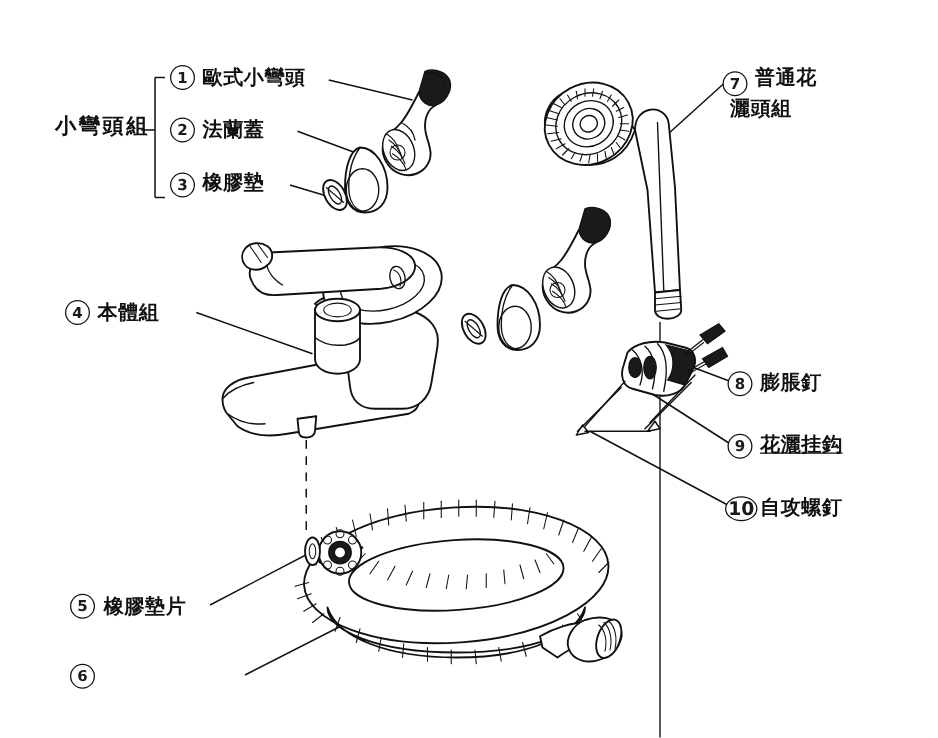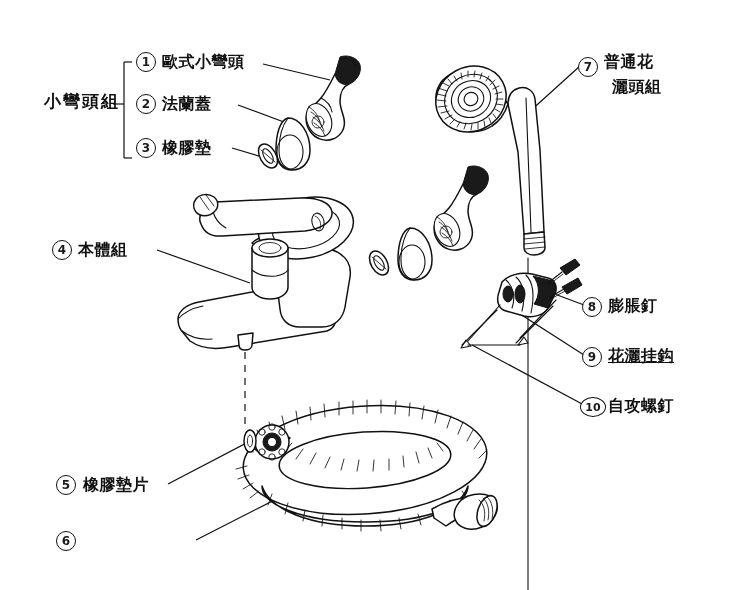--- a/index.html
+++ b/index.html
@@ -23,21 +23,21 @@
   .lbl-grp{font-size:17px;letter-spacing:2px;}
   .num{
     position:absolute;
     width:20px;height:20px;border-radius:50%;
     border:1.6px solid #111;
     font-size:12px;font-weight:700;
     display:flex;align-items:center;justify-content:center;
     background:#fff;box-sizing:border-box;
     font-family:"DejaVu Sans","Liberation Sans",sans-serif;
   }
-  .num.wide{width:26px;font-size:11px;}
+  .num.wide{width:26px;font-size:15px;}
 </style>
 </head>
 <body>
 
 <div id="stage">
 
   <svg viewBox="0 0 750 590" xmlns="http://www.w3.org/2000/svg">
     <defs>
       <style>
         .st{fill:none;stroke:#111;stroke-width:1.5;stroke-linecap:round;stroke-linejoin:round;}
@@ -369,33 +369,33 @@
 
   <div class="lbl lbl-grp" style="left:44px;top:92px;">小彎頭組</div>
 
   <div class="num" style="left:136px;top:52px;">1</div>
   <div class="lbl lbl-big" style="left:162px;top:53px;">歐式小彎頭</div>
 
   <div class="num" style="left:136px;top:94px;">2</div>
   <div class="lbl lbl-big" style="left:162px;top:95px;">法蘭蓋</div>
 
   <div class="num" style="left:136px;top:138px;">3</div>
-  <div class="lbl lbl-big" style="left:162px;top:139px;">橡膠墊</div>
+  <div class="lbl lbl-big" style="left:162px;top:139px;font-family:Liberation Mono, monospace;">橡膠墊</div>
 
   <div class="num" style="left:52px;top:240px;">4</div>
   <div class="lbl lbl-big" style="left:78px;top:241px;">本體組</div>
 
   <div class="num" style="left:56px;top:475px;">5</div>
   <div class="lbl lbl-big" style="left:83px;top:476px;">橡膠墊片</div>
 
   <div class="num" style="left:56px;top:531px;">6</div>
 
   <div class="num" style="left:578px;top:57px;">7</div>
   <div class="lbl lbl-big" style="left:604px;top:53px;">普通花</div>
-  <div class="lbl lbl-big" style="left:612px;top:78px;">灑頭組</div>
+  <div class="lbl lbl-big" style="left:584px;top:78px;">灑頭組</div>
 
   <div class="num" style="left:582px;top:297px;">8</div>
   <div class="lbl lbl-big" style="left:608px;top:297px;">膨脹釘</div>
 
   <div class="num" style="left:582px;top:347px;">9</div>
   <div class="lbl lbl-big" style="left:608px;top:347px;text-decoration:underline;">花灑挂鈎</div>
 
   <div class="num wide" style="left:580px;top:397px;">10</div>
   <div class="lbl lbl-big" style="left:608px;top:397px;">自攻螺釘</div>
 

